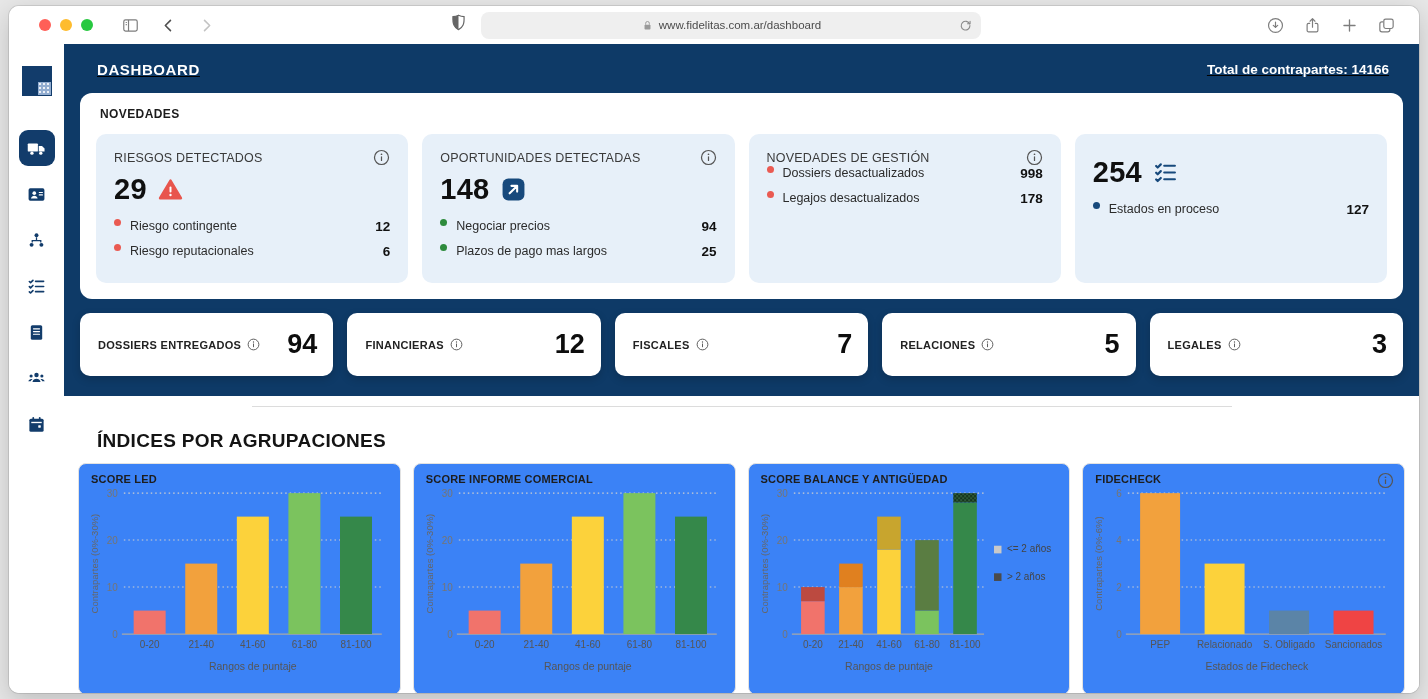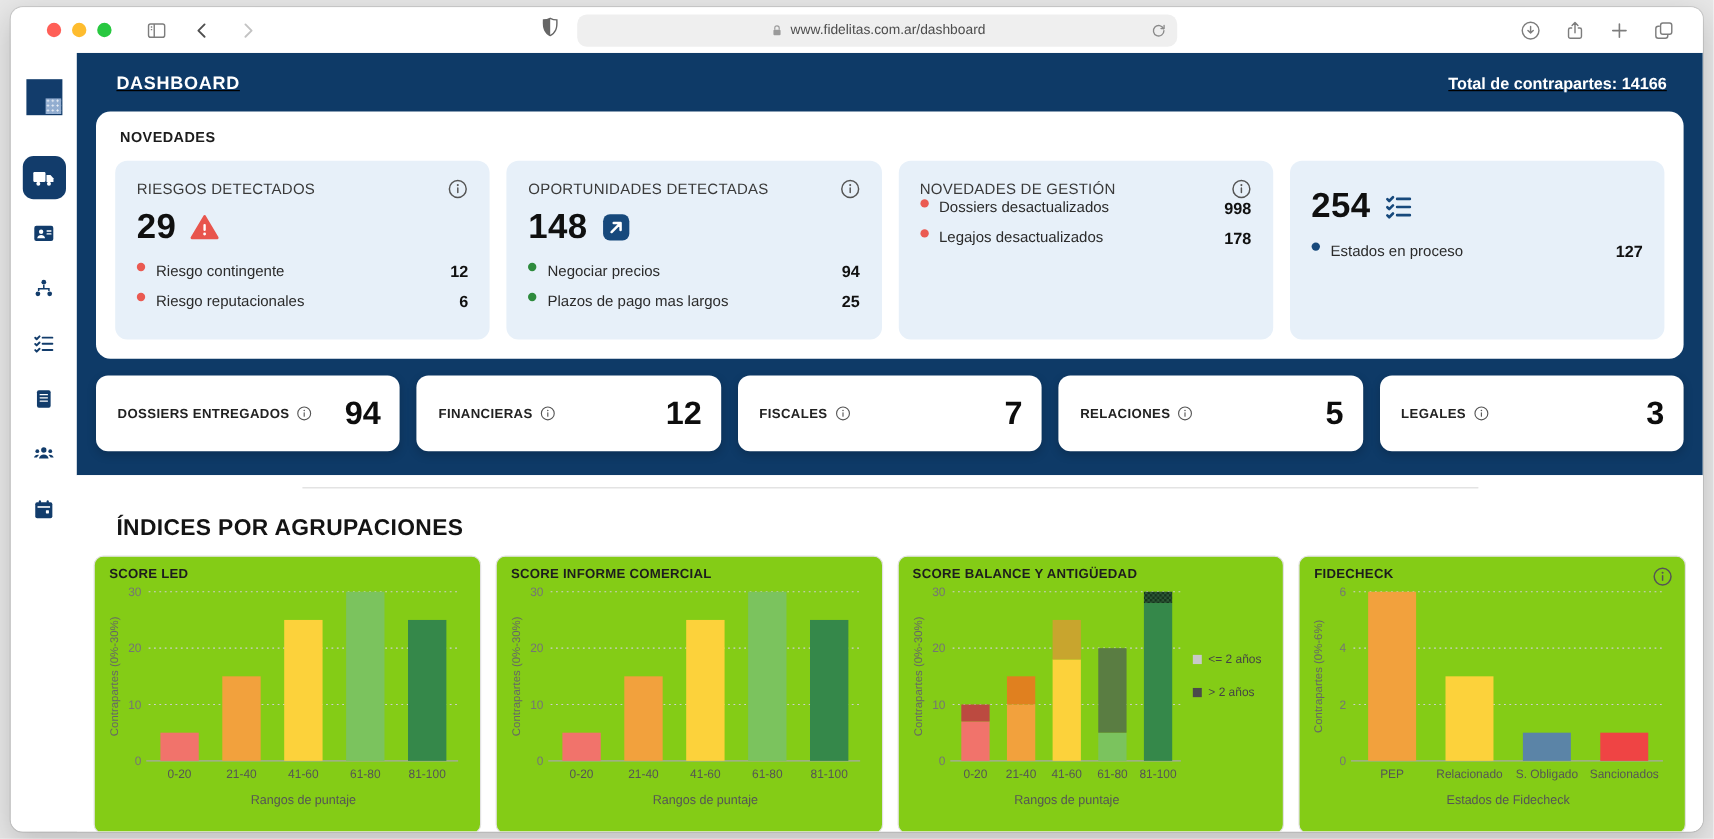--- a/index.html
+++ b/index.html
@@ -67,21 +67,21 @@
           padding:0 16px 0 18px; box-shadow:0 3px 8px rgba(0,0,0,.18); }
   .stat-label { font-size:11px; font-weight:bold; color:#222; letter-spacing:.3px; }
   .stat .info { width:13px; height:13px; margin-left:6px; }
   .stat-value { margin-left:auto; font-size:27px; font-weight:bold; color:#0d0d0d; }
 
   
   .white-sec { flex:1; background:#fff; overflow:hidden; }
   .divider { width:980px; margin:10px auto 0; border-top:1px solid #dcdcdc; }
   .indices-title { margin:23px 0 11px 33px; font-size:19px; font-weight:bold; color:#141414; letter-spacing:.3px; }
   .charts { display:grid; grid-template-columns:repeat(4,1fr); gap:12px; margin:0 14px; }
-  .chart-card { border:1px solid #e2e2e2; border-radius:8px; padding:9px 10px 6px; position:relative; background:#84cc16; height:232px; }
+  .chart-card { border:1px solid #e2e2e2; border-radius:8px; padding:9px 10px 6px; position:relative; background:#3b82f6; height:232px; }
   .chart-title { font-size:11px; font-weight:bold; color:#1d1d1d; letter-spacing:.2px; margin:0 0 2px 2px; }
   .chart-card .info.corner { position:absolute; top:8px; right:10px; }
   .chart-card svg.plot { width:100%; height:192px; display:block; }
 </style>
 </head>
 <body>
 
 <div class="window">
 
   <div class="chrome">

